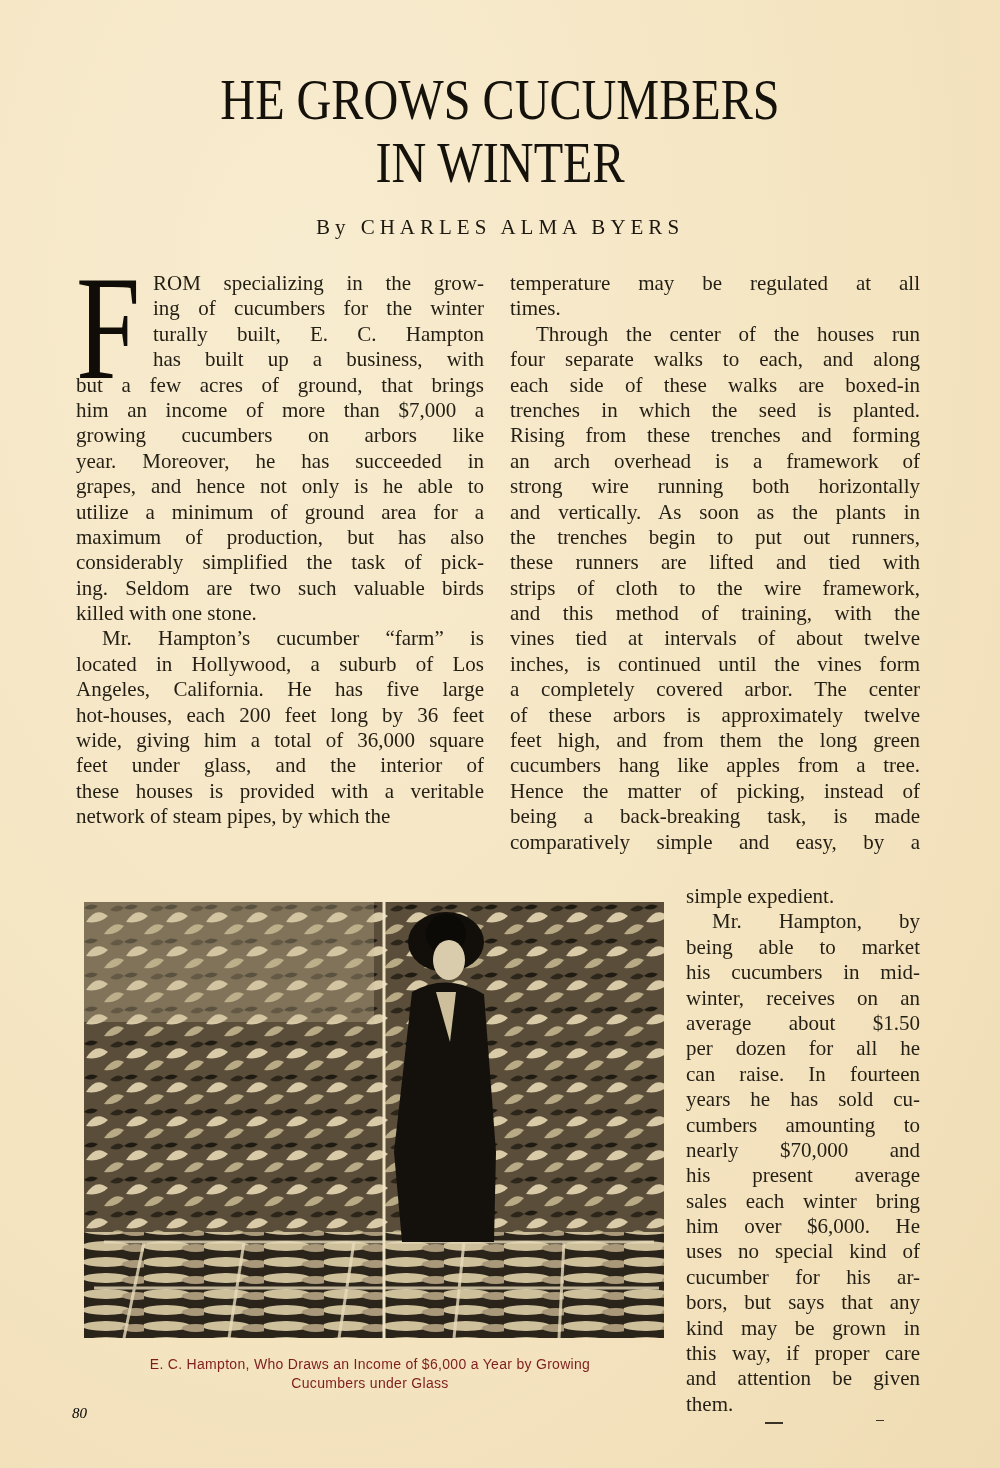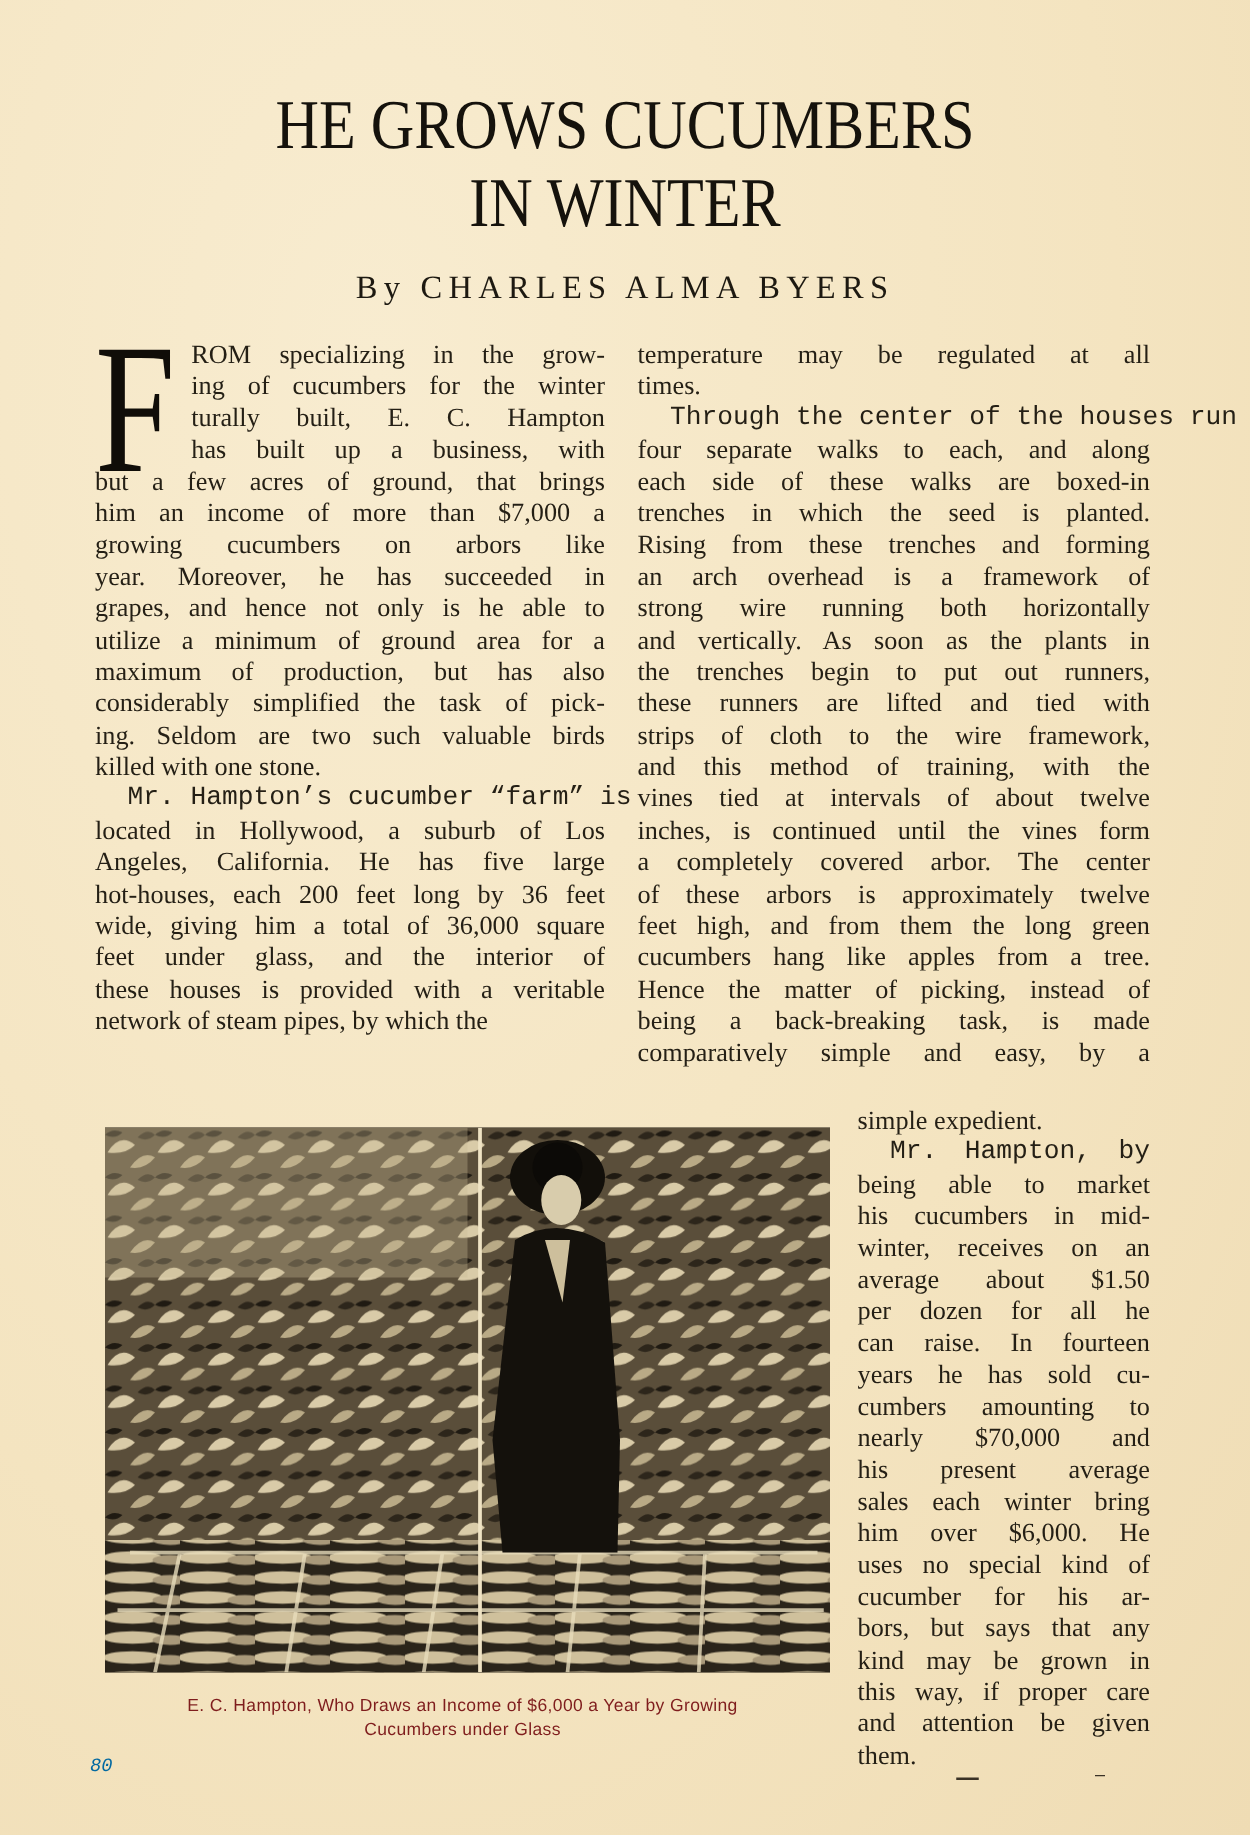--- a/index.html
+++ b/index.html
@@ -14,31 +14,31 @@
     position: absolute; left: 0; width: 1000px; text-align: center;
     font-family: "Liberation Serif", serif; font-weight: normal;
     font-size: 56px; letter-spacing: 0px; color: #15120c;
     transform: scaleX(0.86); transform-origin: center;
     line-height: 64px; margin: 0;
   }
   .title.l1 { top: 68px; }
   .title.l2 { top: 131px; }
   .byline {
     position: absolute; top: 215px; left: 0; width: 1000px; text-align: center;
-    font-size: 26px; letter-spacing: 5px; color: #1d1911;
+    font-size: 21px; letter-spacing: 5px; color: #1d1911;
   }
   .col {
     position: absolute; font-size: 21px; line-height: 25.4px; color: #241f15;
   }
   .col .ln {
     display: block; text-align: justify; text-align-last: justify;
     white-space: nowrap; height: 25.4px;
   }
   .col .ln.last { text-align-last: left; }
-  .col .ln.ind { text-indent: 26px; font-family: Liberation Mono, monospace; }
+  .col .ln.ind { text-indent: 26px; }
   .colA { left: 76px; top: 271px; width: 408px; }
   .colB { left: 510px; top: 271px; width: 410px; }
   .colC { left: 686px; top: 884px; width: 234px; }
   .dropcap {
     position: absolute; left: 76px; top: 272px;
     font-size: 148px; line-height: 112px; color: #100d08;
     font-family: "Liberation Serif", serif;
     transform: scaleX(0.78); transform-origin: left top;
   }
   .capindent { padding-left: 77px; }
@@ -47,21 +47,21 @@
     background: #2a241a; overflow: hidden;
   }
   .photo svg { display: block; }
   .caption {
     position: absolute; left: 60px; top: 1355px; width: 620px; text-align: center;
     font-family: "Liberation Sans", sans-serif; font-size: 14px; line-height: 19px;
     color: #7f1d1d; letter-spacing: 0.3px;
   }
   .pagenum {
     position: absolute; left: 72px; top: 1405px;
-    font-family: Liberation Mono, monospace; font-style: italic; font-size: 15px; color: #0369a1; text-align: center;
+    font-family: Liberation Serif, serif; font-style: italic; font-size: 15px; color: #000000; text-align: center;
   }
   .mark { position: absolute; background: #3a3226; height: 2px; }
 </style>
 </head>
 <body>
 
 <h1 class="title l1">HE GROWS CUCUMBERS</h1>
 <h1 class="title l2">IN WINTER</h1>
 <div class="byline">By CHARLES ALMA BYERS</div>
 

